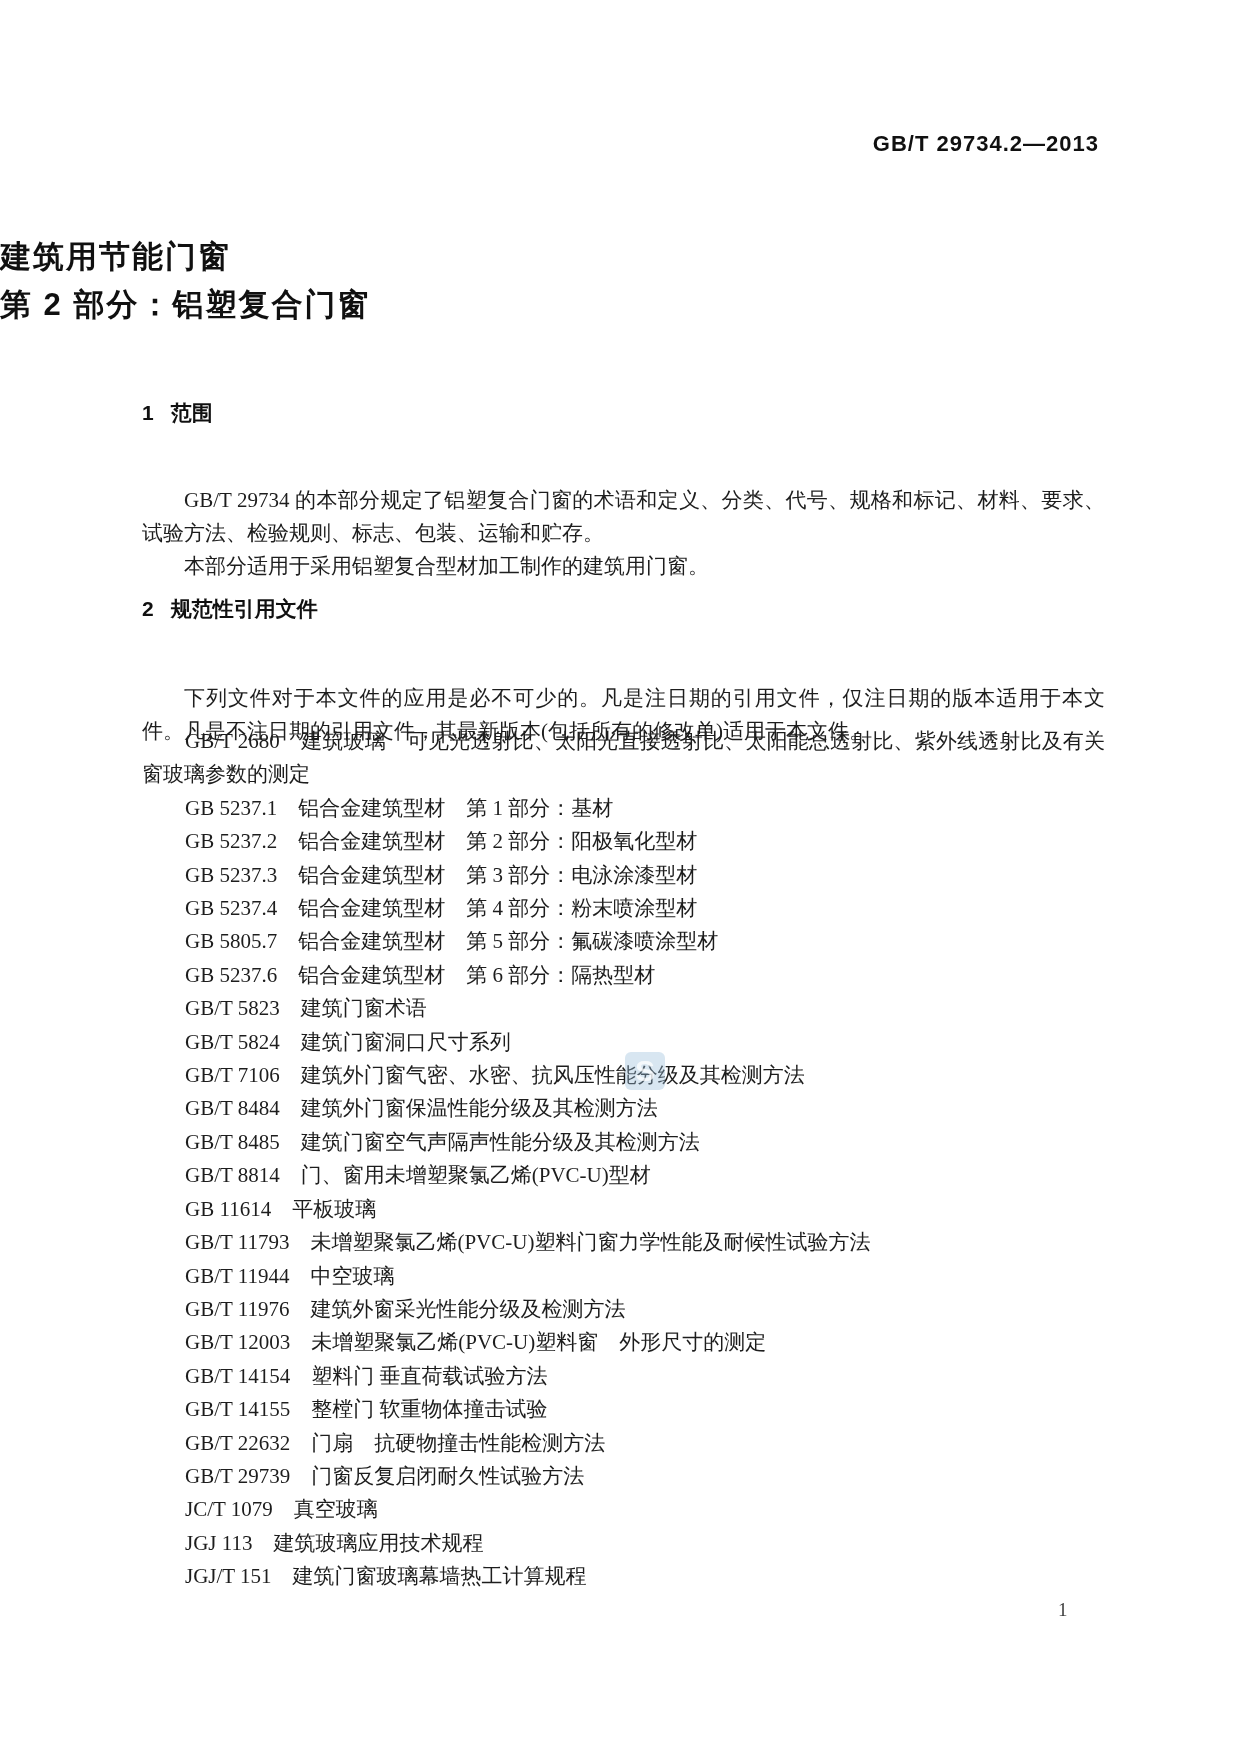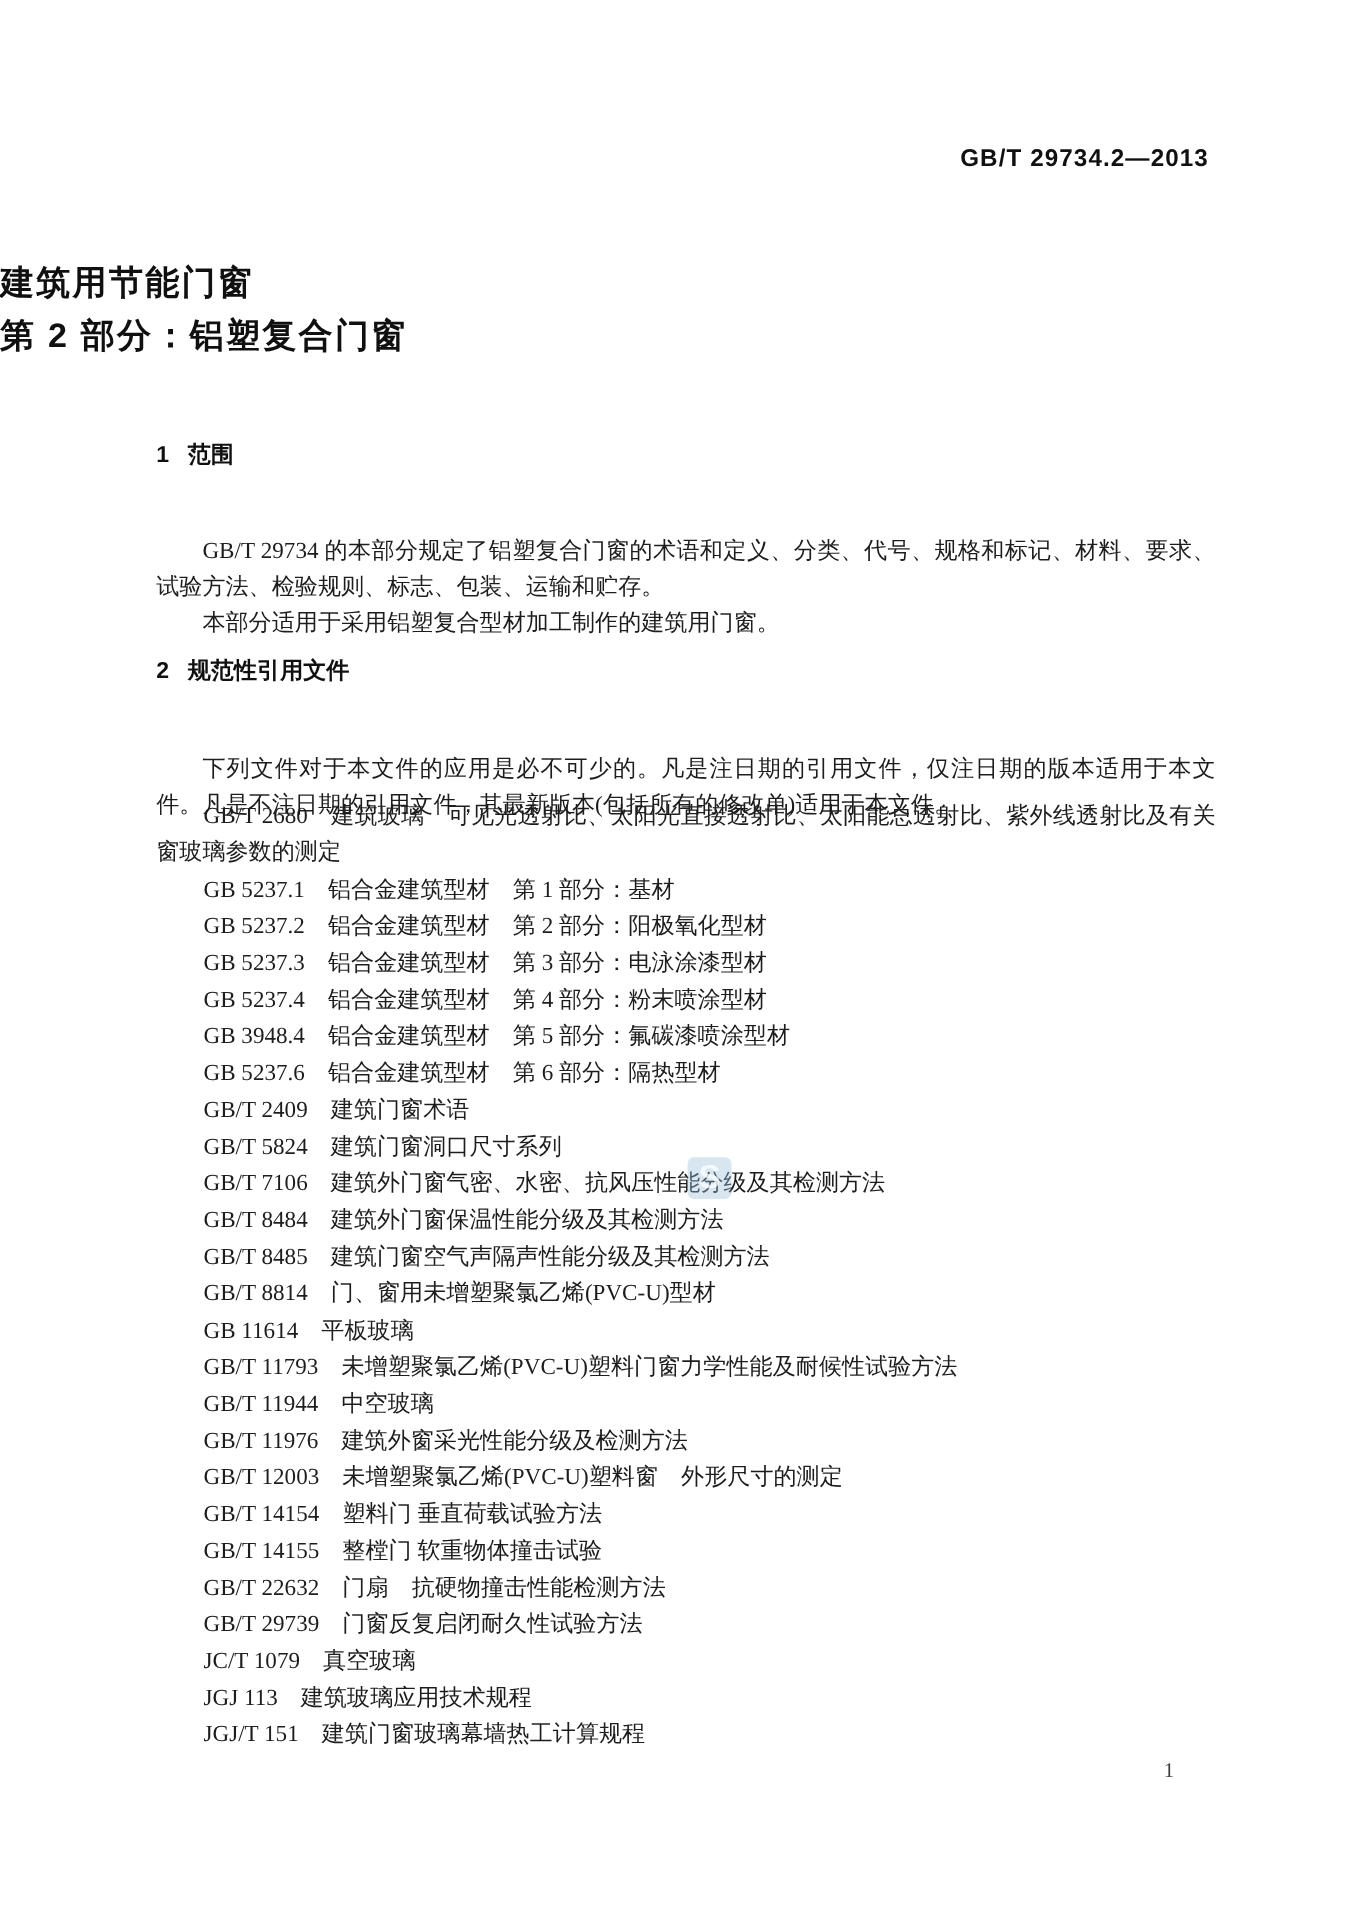--- a/index.html
+++ b/index.html
@@ -97,25 +97,25 @@
       <li>GB/T 2680　建筑玻璃　可见光透射比、太阳光直接透射比、太阳能总透射比、紫外线透射比及有关窗玻璃参数的测定</li>
 
       <li>GB 5237.1　铝合金建筑型材　第 1 部分：基材</li>
 
       <li>GB 5237.2　铝合金建筑型材　第 2 部分：阳极氧化型材</li>
 
       <li>GB 5237.3　铝合金建筑型材　第 3 部分：电泳涂漆型材</li>
 
       <li>GB 5237.4　铝合金建筑型材　第 4 部分：粉末喷涂型材</li>
 
-      <li>GB 3948.4　铝合金建筑型材　第 5 部分：氟碳漆喷涂型材</li>
+      <li>GB 5805.7　铝合金建筑型材　第 5 部分：氟碳漆喷涂型材</li>
 
       <li>GB 5237.6　铝合金建筑型材　第 6 部分：隔热型材</li>
 
-      <li>GB/T 2409　建筑门窗术语</li>
+      <li>GB/T 5823　建筑门窗术语</li>
 
       <li>GB/T 5824　建筑门窗洞口尺寸系列</li>
 
       <li>GB/T 7106　建筑外门窗气密、水密、抗风压性能分级及其检测方法</li>
 
       <li>GB/T 8484　建筑外门窗保温性能分级及其检测方法</li>
 
       <li>GB/T 8485　建筑门窗空气声隔声性能分级及其检测方法</li>
 
       <li>GB/T 8814　门、窗用未增塑聚氯乙烯(PVC-U)型材</li>

